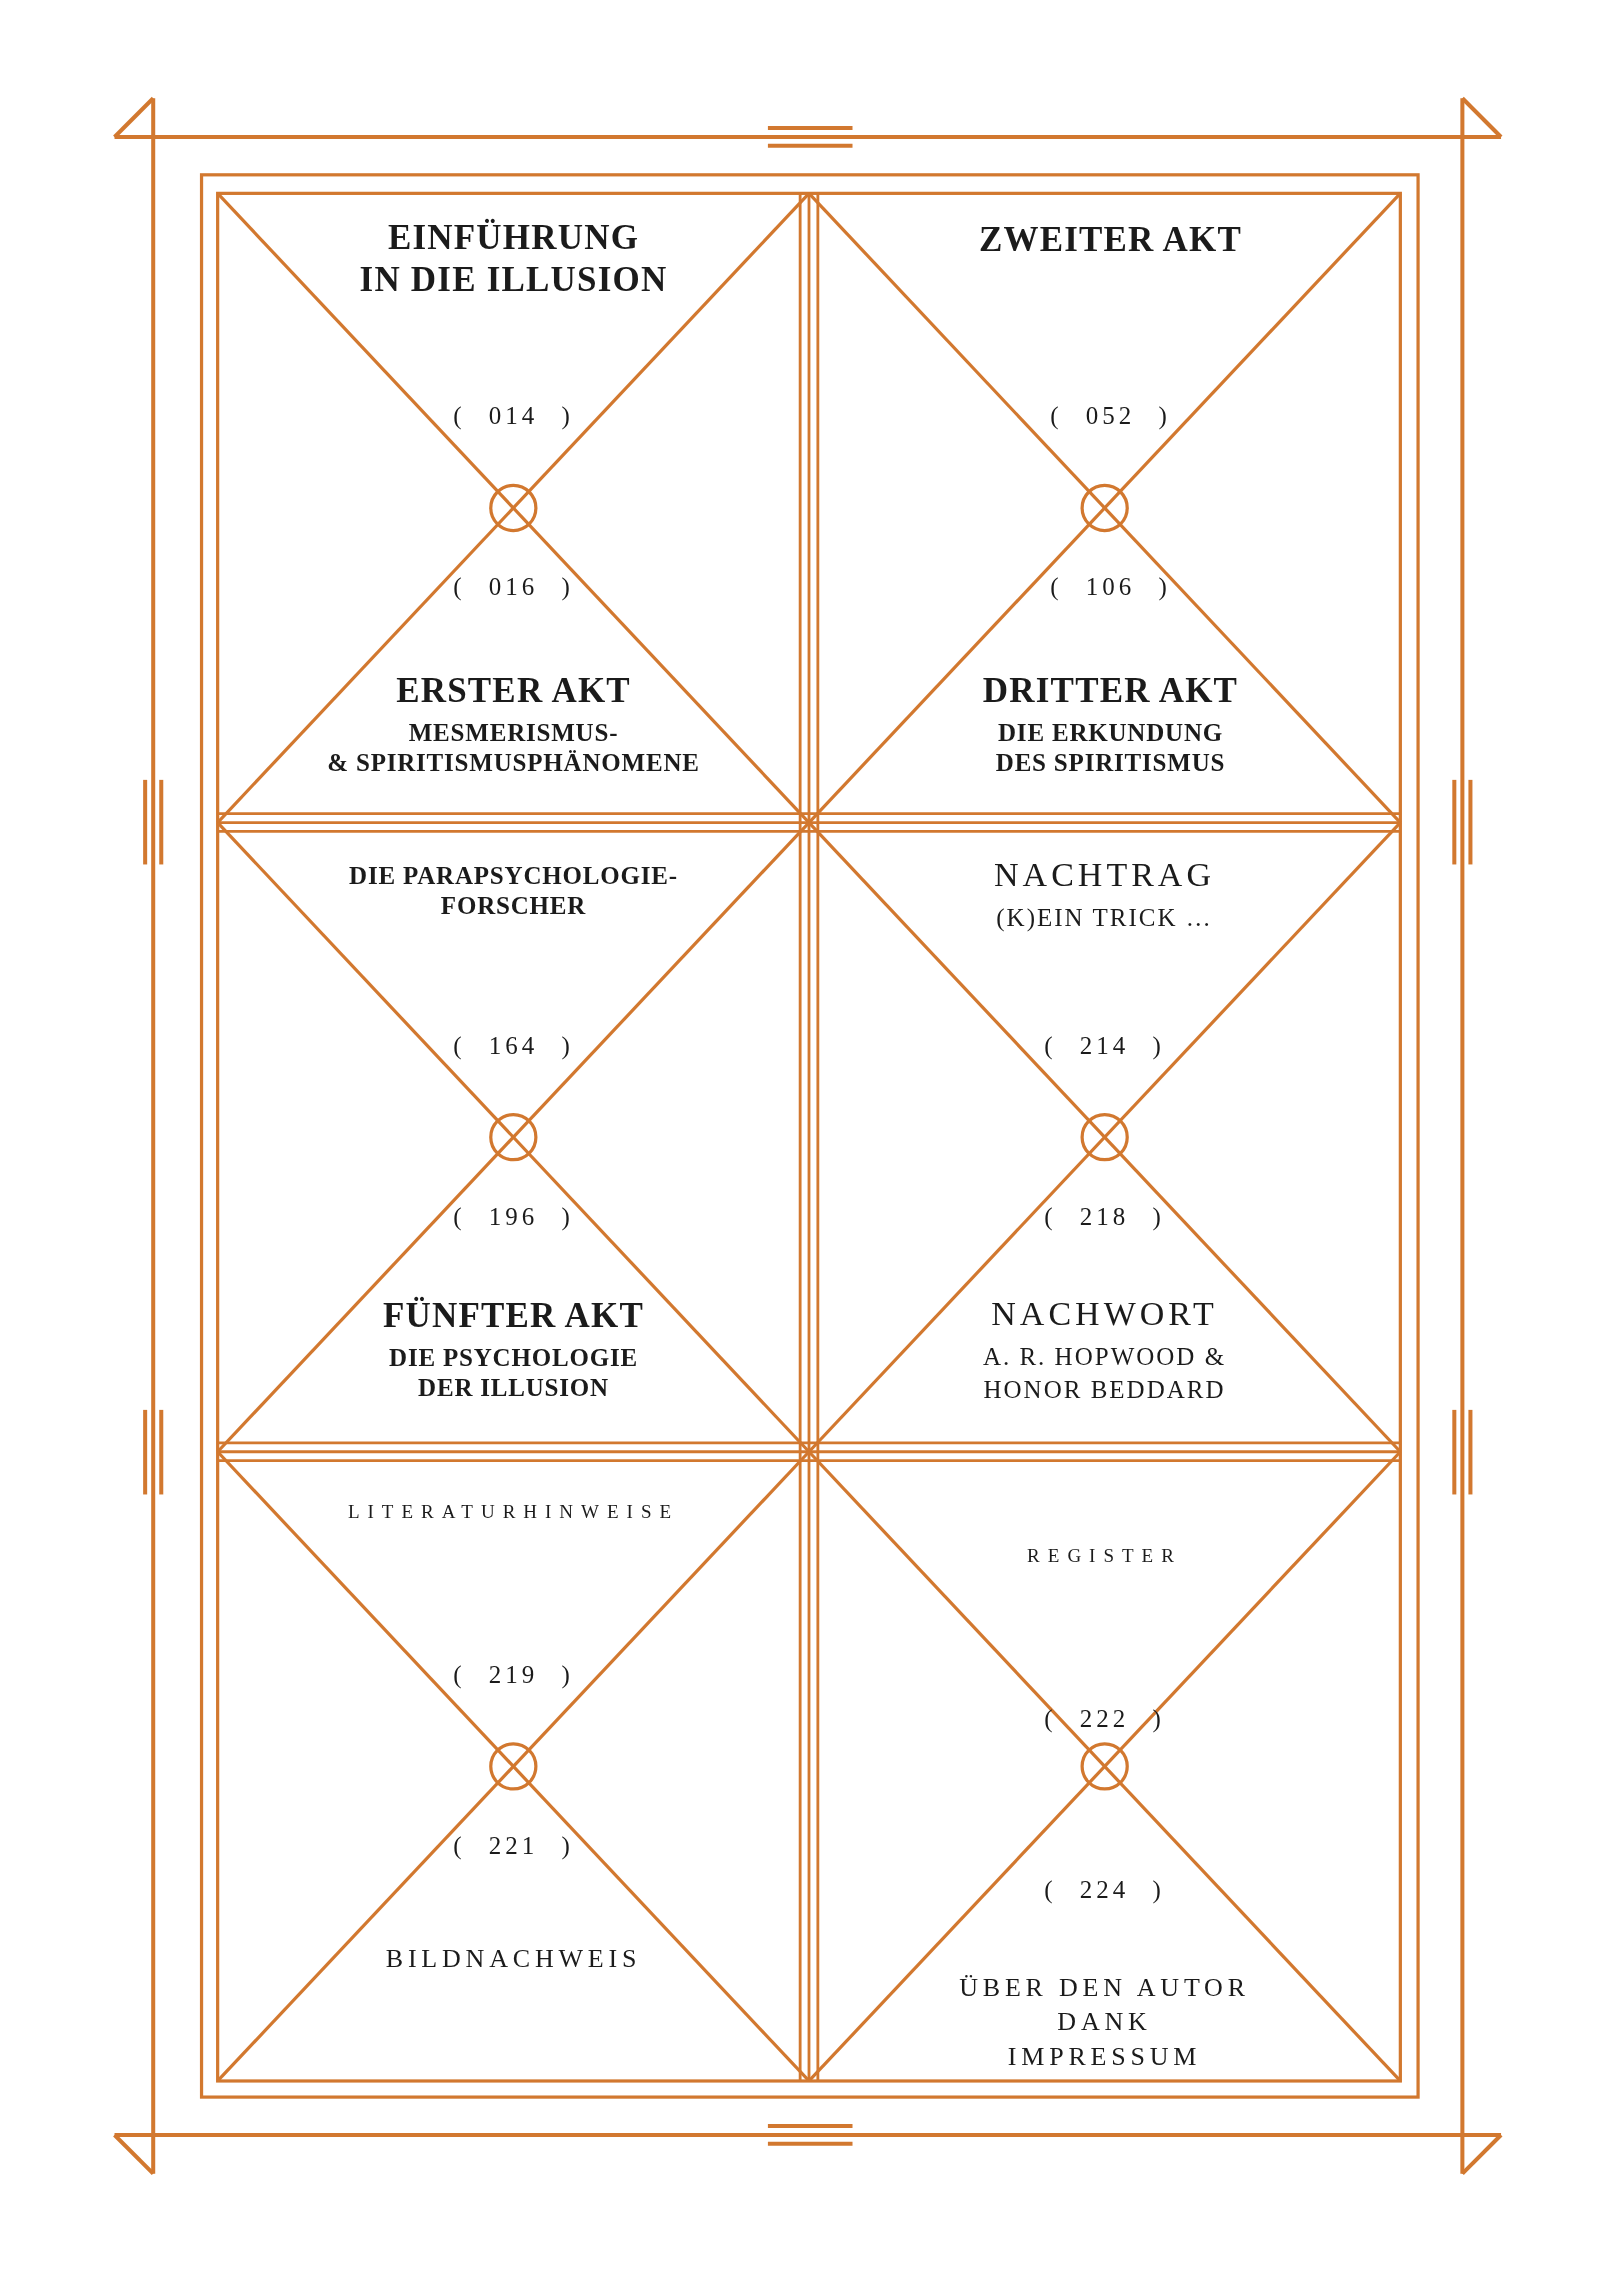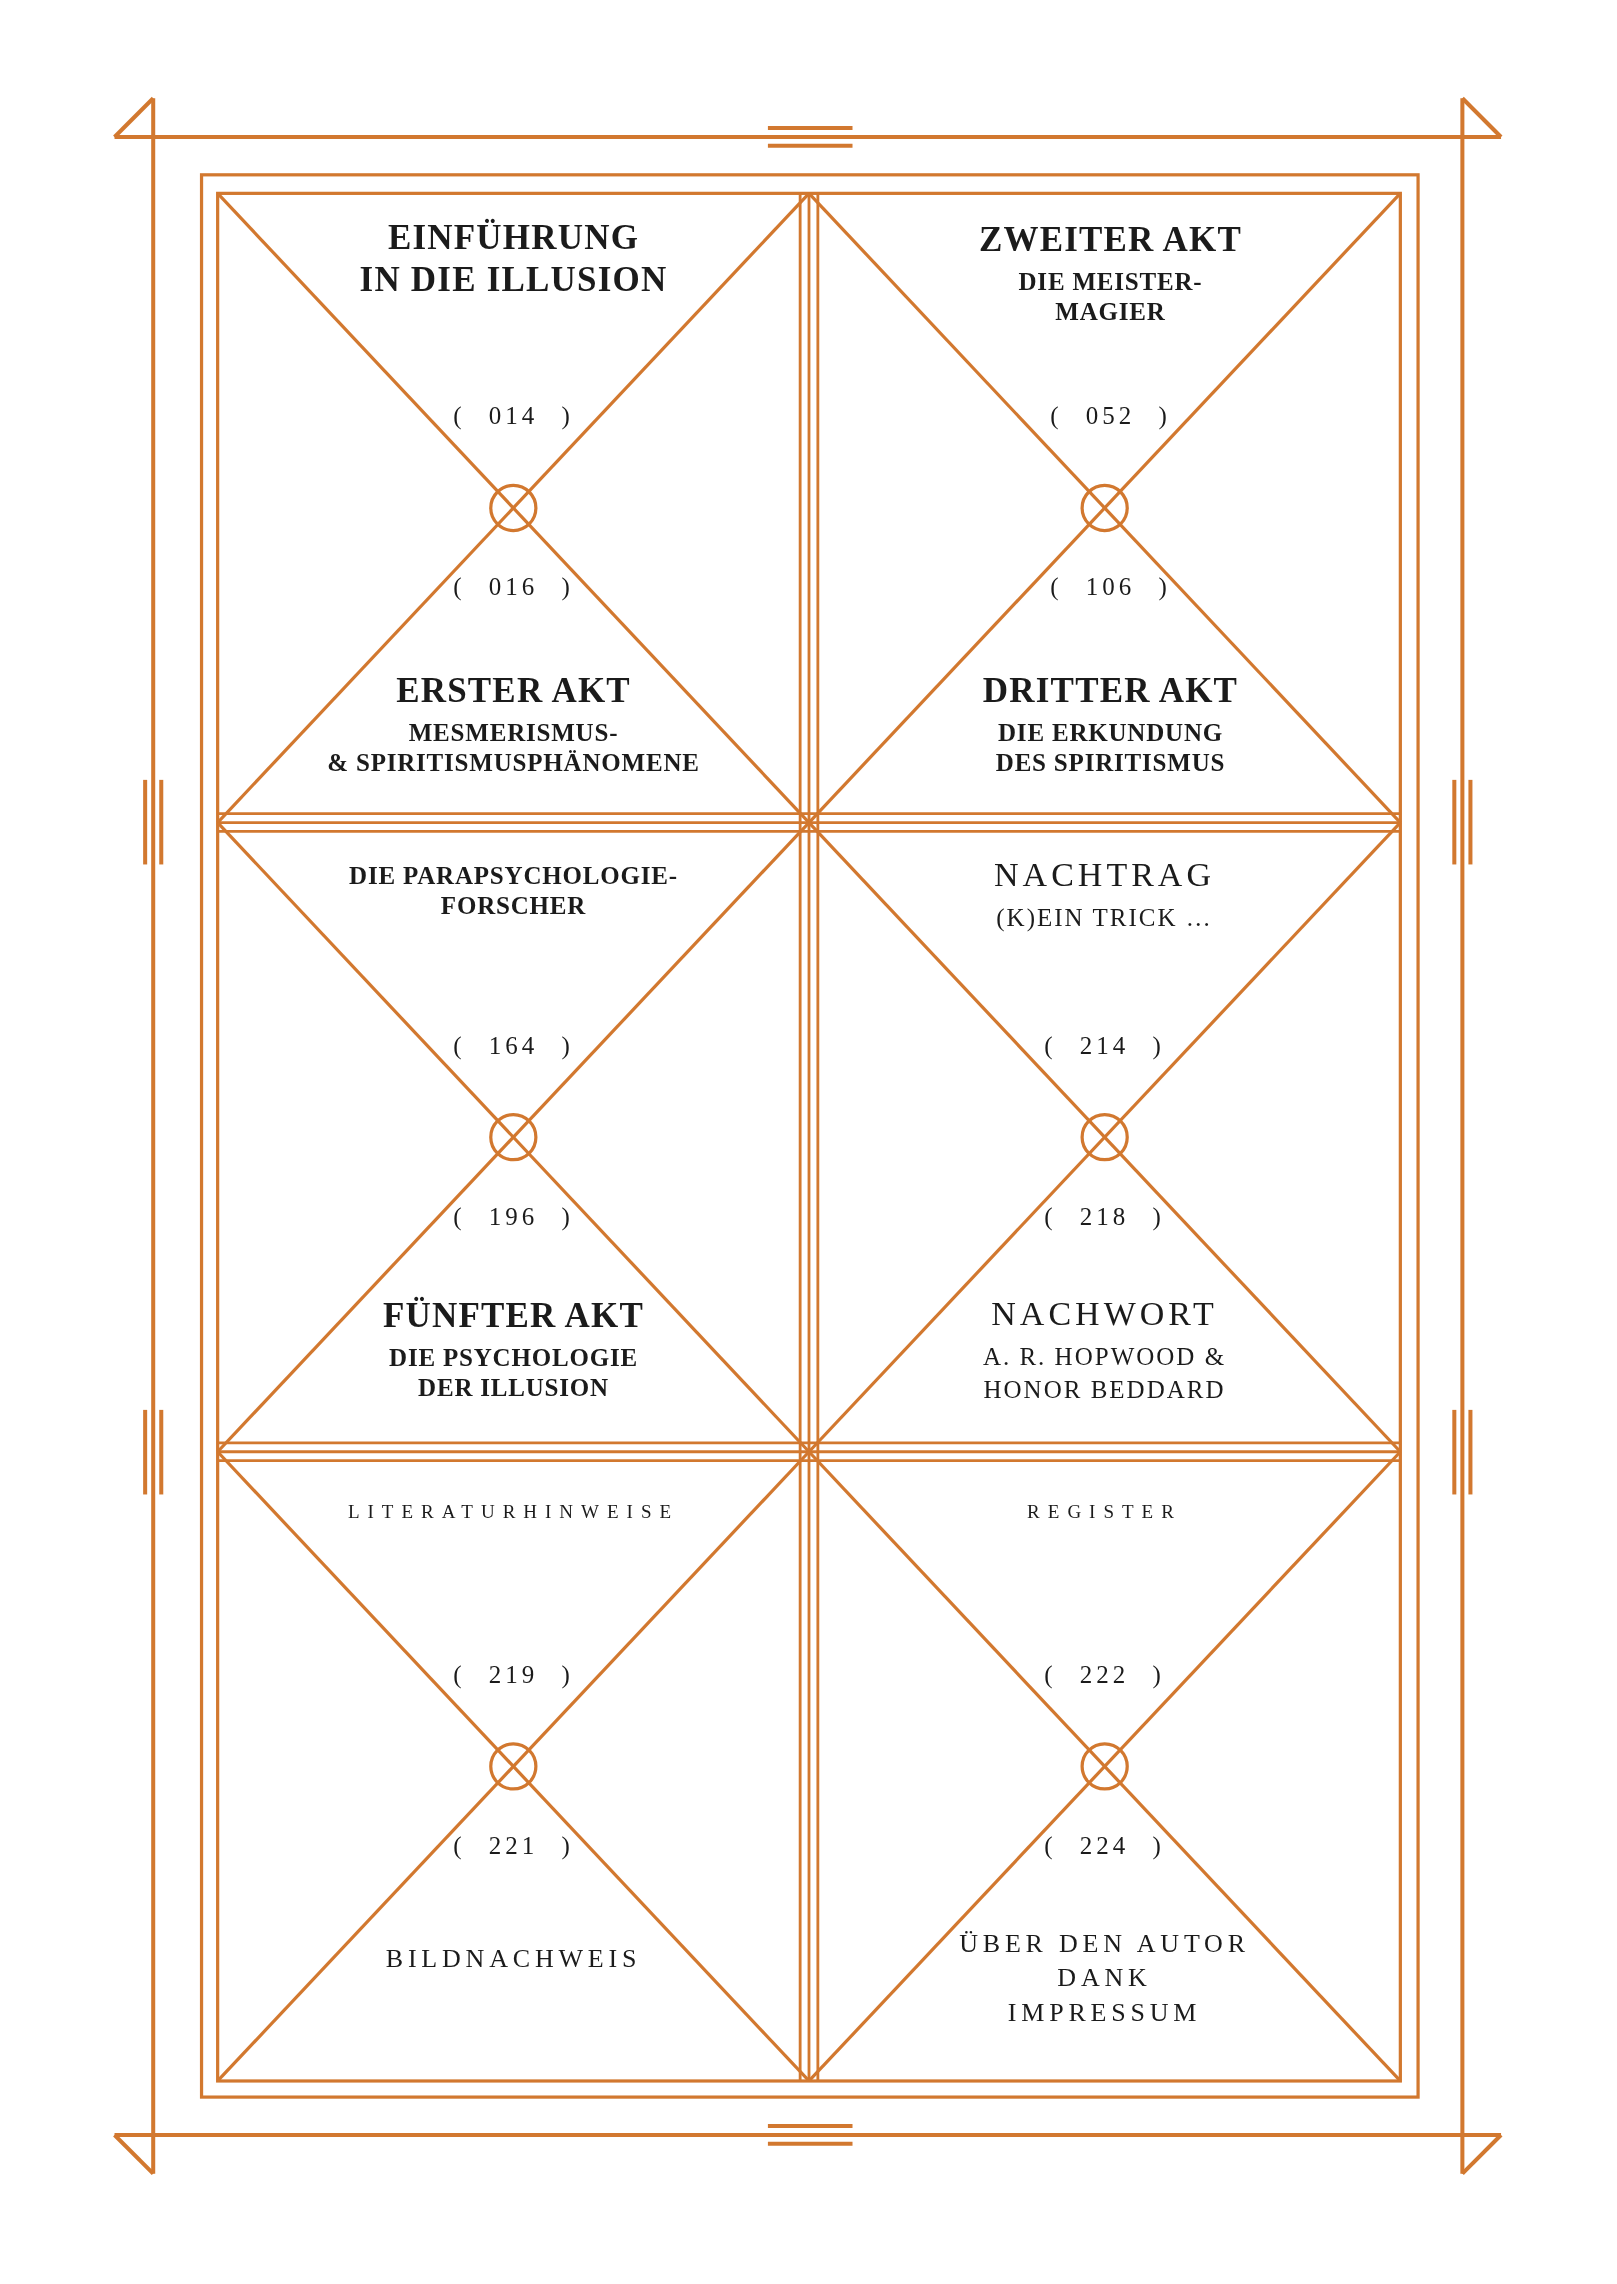--- a/index.html
+++ b/index.html
@@ -12,21 +12,21 @@
   }
   .page { position:absolute; inset:0; overflow:hidden; }
   svg.frame { position:absolute; left:0; top:0; color:var(--accent); }
 
   .cell { position:absolute; width:591px; height:629px; }
   #cell-0 { left:218px;  top:193px;  }
   #cell-1 { left:809px; top:193px;padding-left:12px;  }
   #cell-2 { left:218px;  top:823px; }
   #cell-3 { left:809px; top:823px; }
   #cell-4 { left:218px;  top:1452px; }
-  #cell-5 { left:809px; top:1452px; }
+  #cell-5 { left:809px; top:1496px; }
 
   .chapter { position:absolute; left:0; width:100%; text-align:center; }
   .chapter .title    { white-space:pre-line; }
   .chapter .subtitle { white-space:pre-line; margin-top:5.6px; }
   .chapter .subtitle:empty { display:none; }
 
   
   .t-bold .title    { font-weight:bold; font-size:35px; line-height:1.2;  letter-spacing:1.2px; }
   .t-bold .subtitle { font-weight:bold; font-size:25px; line-height:1.22; letter-spacing:0.8px; }
 
@@ -133,22 +133,20 @@
     <div class="chapter t-bold" style="top:477px">
       <div class="title">ERSTER AKT</div>
       <div class="subtitle">MESMERISMUS-
 &amp; SPIRITISMUSPHÄNOMENE</div>
     </div>
   </div>
 
   <div class="cell" id="cell-1">
     <div class="chapter t-bold" style="top:26px">
       <div class="title">ZWEITER AKT</div>
-      <div class="subtitle">DIE MEISTER-
-MAGIER</div>
     </div>
     <div class="pagenum page-above">( 052 )</div>
     <div class="pagenum page-below">( 106 )</div>
     <div class="chapter t-bold" style="top:477px">
       <div class="title">DRITTER AKT</div>
       <div class="subtitle">DIE ERKUNDUNG
 DES SPIRITISMUS</div>
     </div>
   </div>
 

